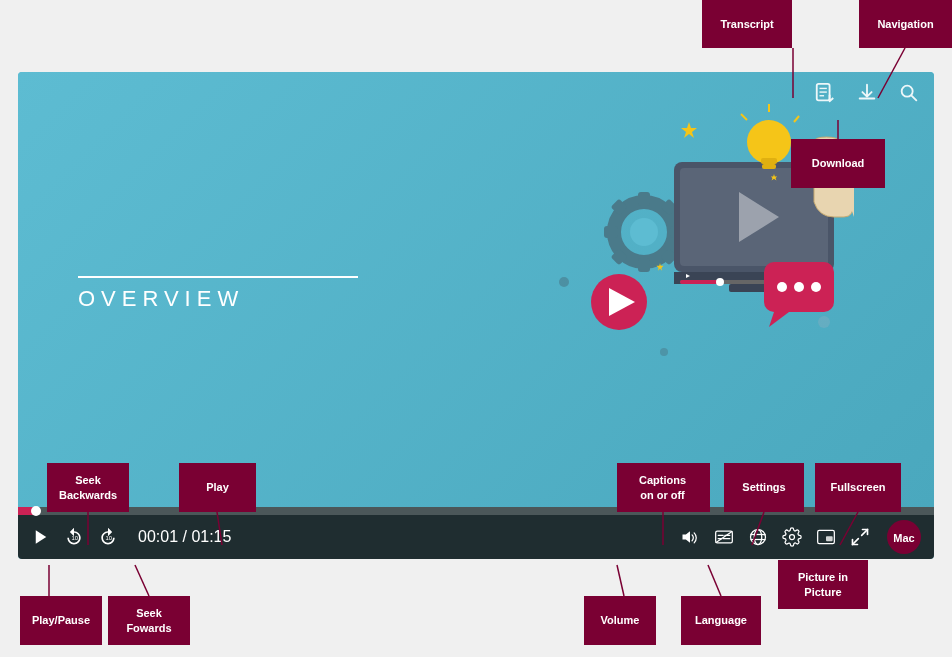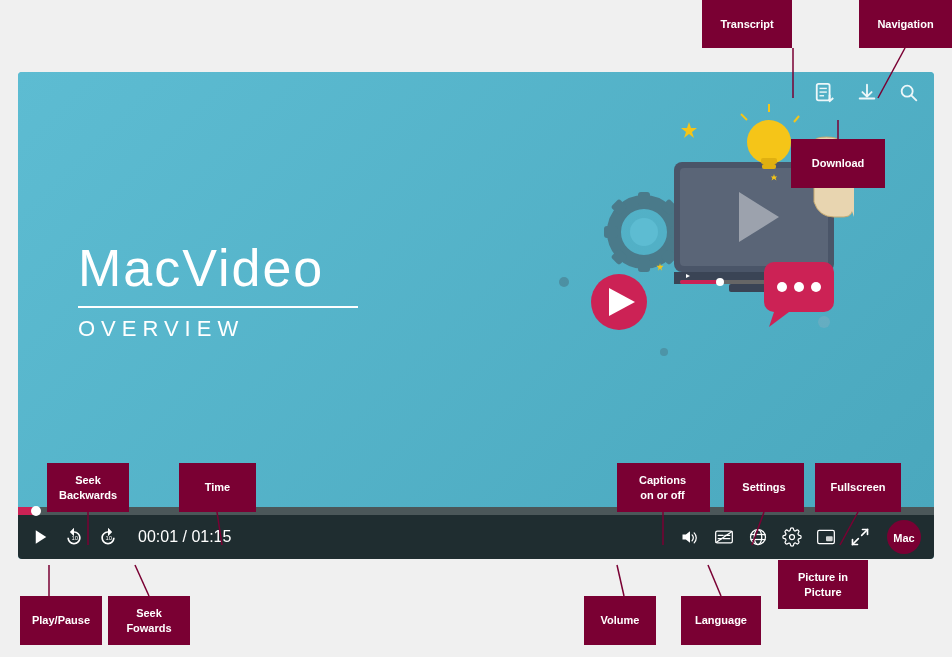--- a/index.html
+++ b/index.html
@@ -420,21 +420,21 @@
 <div class="label-box ann-fullscreen">
   <span>Fullscreen</span>
 </div>
 
 <div class="label-box ann-seek-back">
   <span style="white-space:pre-line">Seek
 Backwards</span>
 </div>
 
 <div class="label-box ann-time">
-  <span>Time</span>
+  <span>Play</span>
 </div>
 
 <div class="label-box ann-play">
   <span>Play/Pause</span>
 </div>
 
 <div class="label-box ann-seek-fwd">
   <span style="white-space:pre-line">Seek
 Fowards</span>
 </div>
@@ -476,21 +476,20 @@
 
       <svg width="22" height="22" viewBox="0 0 24 24" xmlns="http://www.w3.org/2000/svg">
         <circle cx="10" cy="10" r="6" fill="none" stroke="white" stroke-width="2"></circle>
         <line x1="14.5" y1="14.5" x2="20" y2="20" stroke="white" stroke-width="2" stroke-linecap="round"></line>
       </svg>
     </button>
   </div>
 
   <div class="video-content">
     <div class="video-title">
-      <h1>MacVideo</h1>
       <hr class="video-title-line">
       <h2>OVERVIEW</h2>
     </div>
 
     <div class="video-illustration">
       <svg class="illustration-svg" viewBox="0 0 320 290" xmlns="http://www.w3.org/2000/svg">
 
         <g transform="translate(60,80)">
           <circle cx="50" cy="50" r="30" fill="none" stroke="#4a7a8a" stroke-width="14"></circle>
           <circle cx="50" cy="50" r="14" fill="#5dbcd2"></circle>

